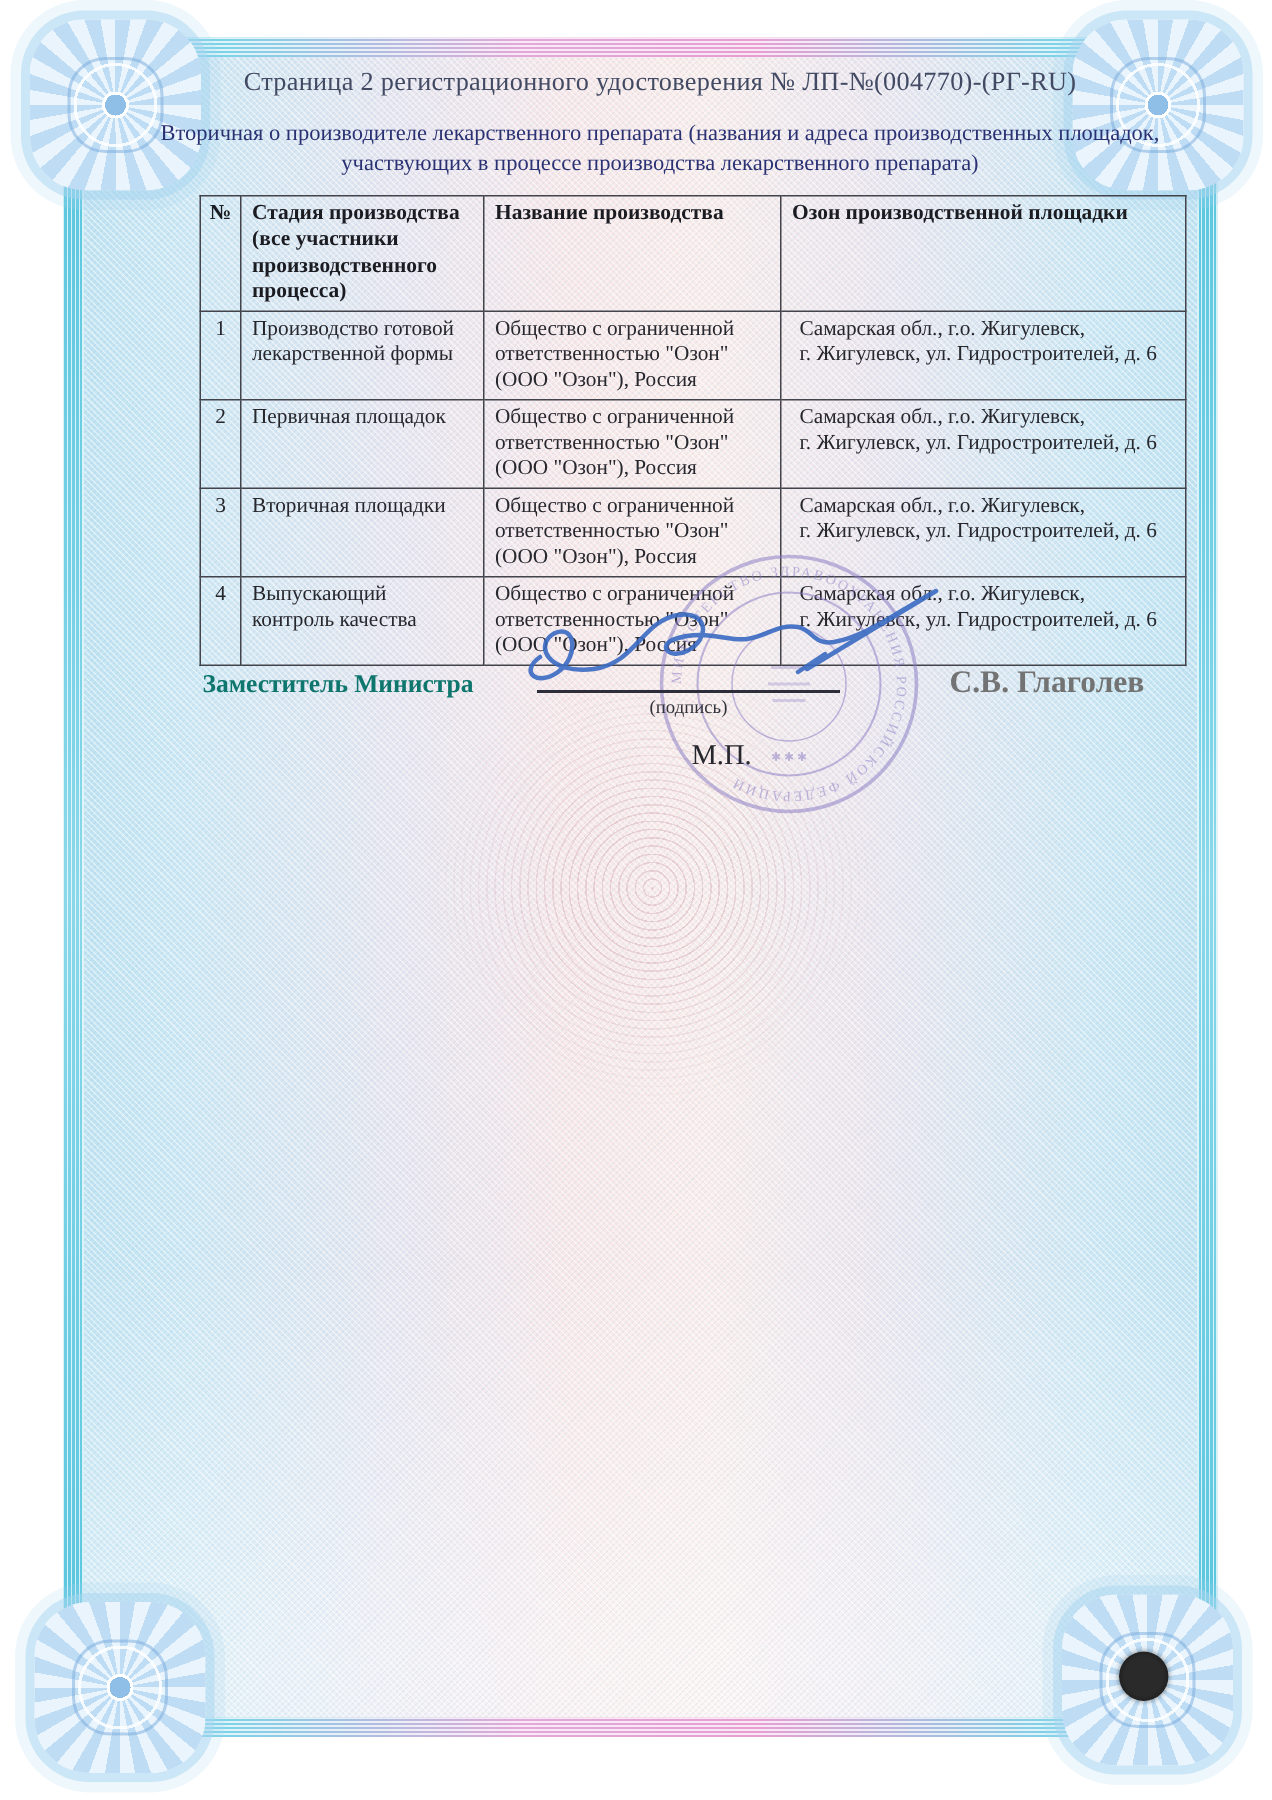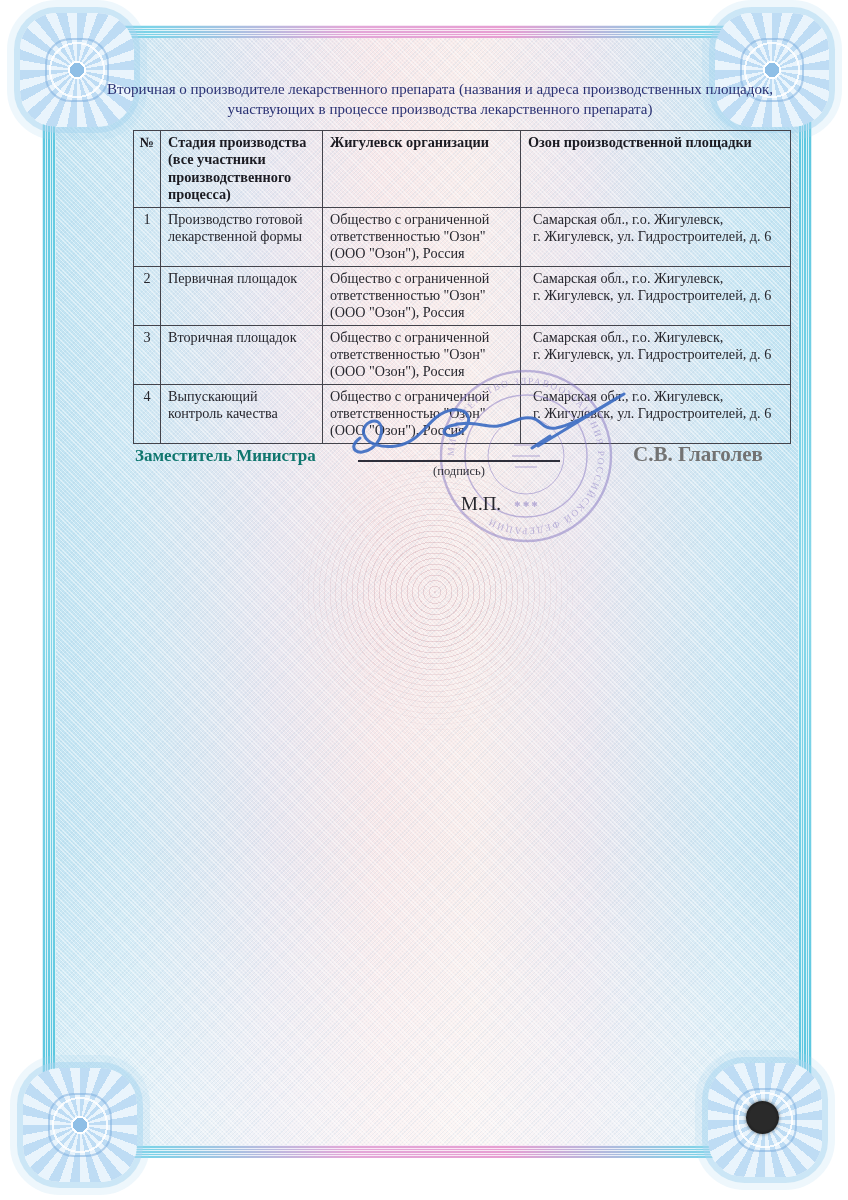--- a/index.html
+++ b/index.html
@@ -118,37 +118,38 @@
   <div class="fr h bottom"></div>
   <div class="fr v left"></div>
   <div class="fr v right"></div>
 
   <div class="rosette tl"></div>
   <div class="rosette tr"></div>
   <div class="rosette bl"></div>
   <div class="rosette br"></div>
   <div class="punch-dot"></div>
 
+  <div class="doc-title">Страница 2 регистрационного удостоверения № ЛП-№(004770)-(РГ-RU)</div>
   <div class="doc-subtitle">Вторичная о производителе лекарственного препарата (названия и адреса производственных площадок, участвующих в процессе производства лекарственного препарата)</div>
 
   <table class="sites">
     <colgroup>
       <col class="c-num">
         <col class="c-stage">
         <col class="c-org">
         <col class="c-addr">
     </colgroup>
     <thead>
       <tr>
         <th class="col-num">№</th>
         <th>Стадия производства
 (все участники
 производственного
 процесса)</th>
-        <th>Жигулевск организации</th>
+        <th>Название производства</th>
         <th>Озон производственной площадки</th>
       </tr>
     </thead>
     <tbody>
       <tr>
         <td class="cell-num">1</td>
         <td class="cell-stage">Производство готовой
 лекарственной формы</td>
         <td class="cell-org">Общество с ограниченной
 ответственностью "Озон"
@@ -160,21 +161,21 @@
         <td class="cell-num">2</td>
         <td class="cell-stage">Первичная площадок</td>
         <td class="cell-org">Общество с ограниченной
 ответственностью "Озон"
 (ООО "Озон"), Россия</td>
         <td class="cell-addr">Самарская обл., г.о. Жигулевск,
 г. Жигулевск, ул. Гидростроителей, д. 6</td>
       </tr>
       <tr>
         <td class="cell-num">3</td>
-        <td class="cell-stage">Вторичная площадок</td>
+        <td class="cell-stage">Вторичная площадки</td>
         <td class="cell-org">Общество с ограниченной
 ответственностью "Озон"
 (ООО "Озон"), Россия</td>
         <td class="cell-addr">Самарская обл., г.о. Жигулевск,
 г. Жигулевск, ул. Гидростроителей, д. 6</td>
       </tr>
       <tr>
         <td class="cell-num">4</td>
         <td class="cell-stage">Выпускающий
 контроль качества</td>

